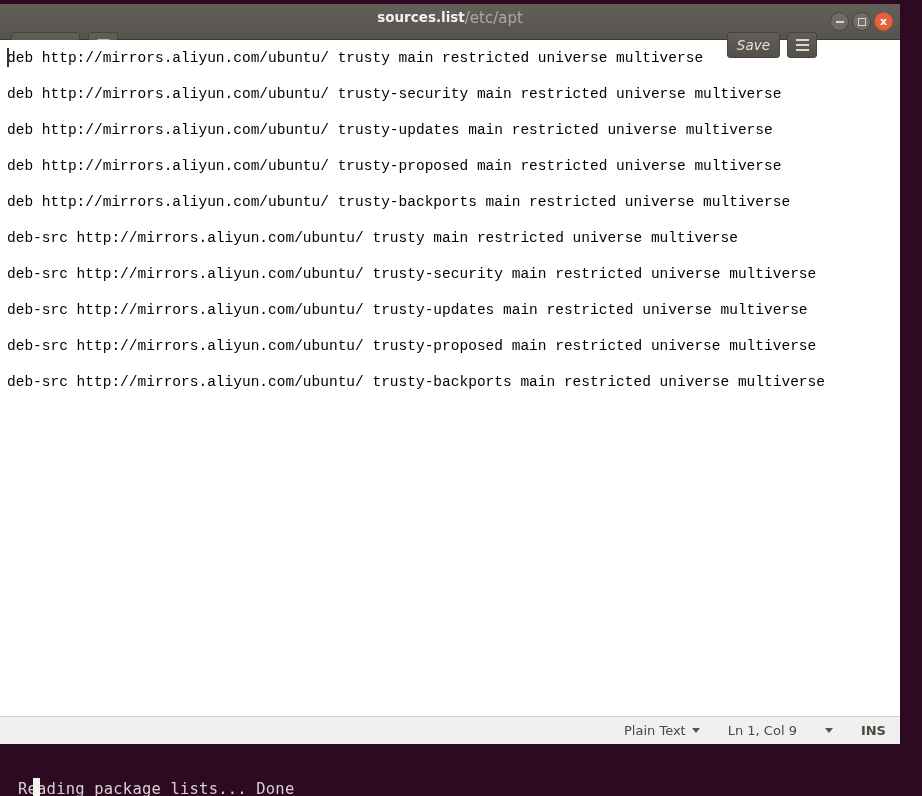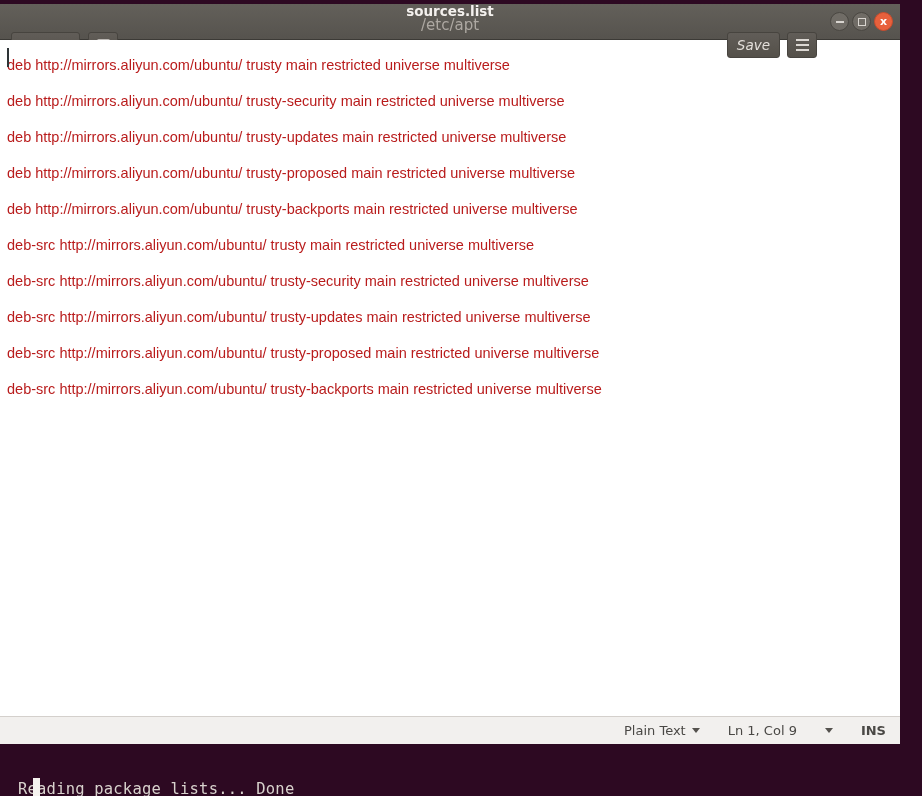--- a/index.html
+++ b/index.html
@@ -111,21 +111,20 @@
     border-top: 5px solid #DCD8D3;
   }
 
   #saveas-button { margin-left: 8px; width: 30px; padding: 0; }
 
   #title-block {
     position: absolute;
     left: 0; right: 0; top: 0;
     height: 27px;
     display: flex;
-    flex-direction: column;
     align-items: center;
     justify-content: center;
     pointer-events: none;
   }
   #window-title {
     font-size: 13.5px;
     font-weight: bold;
     color: #F4F1EE;
     line-height: 15px;
   }
@@ -173,25 +172,25 @@
   #gedit-body {
     position: relative;
     height: 676px;
     background: #FFFFFF;
     overflow: hidden;
   }
   #text-view {
     position: absolute;
     left: 7px; top: 0;
     right: 0; bottom: 0;
-    padding-top: 7px;
-    font-family: Liberation Sans, sans-serif;
+    padding-top: 0;
+    font-family: Liberation Mono, monospace;
     font-size: 14.5px;
     line-height: 36px;
-    color: #b91c1c;
+    color: #000000;
     white-space: pre;
     overflow: hidden;
   }
   .doc-line { height: 36px; }
 
   #text-caret {
     position: absolute;
     left: 7px; top: 8px;
     width: 1.5px; height: 19px;
     background: #2E3436;

